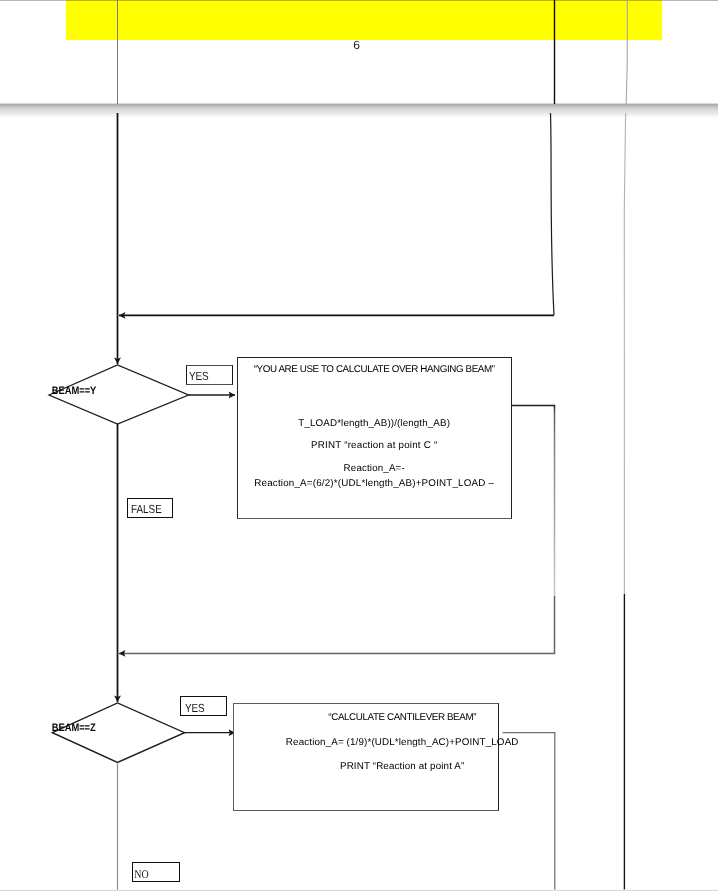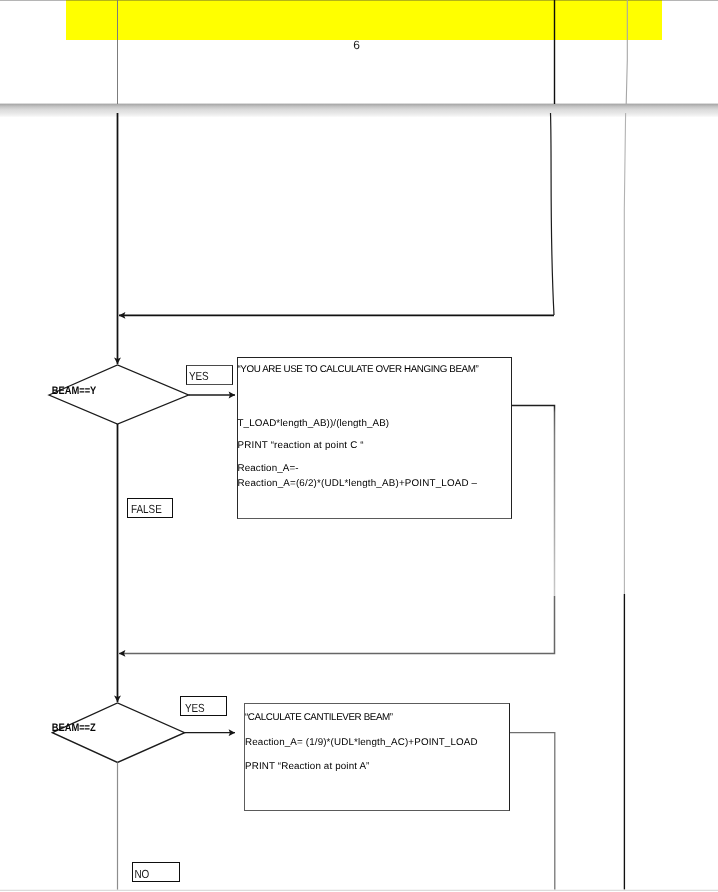--- a/index.html
+++ b/index.html
@@ -12,21 +12,21 @@
   .topline{position:absolute;left:0;top:0;width:718px;height:1.3px;background:rgba(60,60,60,0.38);}
   .pagenum{position:absolute;font-size:12px;color:#1b1b1b;text-align:center;line-height:1;}
   .pagebreak{position:absolute;left:0;width:718px;}
   .lbl{position:absolute;border:1.5px solid #0e0e0e;background:#fff;
        display:flex;align-items:center;justify-content:flex-start;
        font-size:11.8px;color:#161616;box-sizing:border-box;}
   .lbl > span{display:inline-block;transform:scaleX(0.84);line-height:1;position:relative;top:1.6px;}
   .pbox{position:absolute;border:1.4px solid #1b1b1b;background:#fff;box-sizing:border-box;}
   .dtext{position:absolute;font-size:10.9px;color:#050505;text-align:left;white-space:nowrap;line-height:1;font-weight:bold;}
   .dtext > span{display:inline-block;transform:scaleX(0.857);}
-  .ptext{position:absolute;width:100%;text-align:left;font-size:9.8px;color:#000;line-height:1;}
+  .ptext{position:absolute;width:100%;text-align:center;font-size:9.8px;color:#000;line-height:1;}
 </style>
 </head>
 <body>
 
 <div id="stage">
 
   <div class="hl" style="left:66px;top:0px;width:596px;height:40.2px;"></div>
 
   <div class="topline"></div>
 
@@ -88,23 +88,23 @@
     <div class="ptext" style="top:60.9px;letter-spacing:0.12px;">T_LOAD*length_AB))/(length_AB)</div>
     <div class="ptext" style="top:82.6px;letter-spacing:0.2px;">PRINT “reaction at point C “</div>
     <div class="ptext" style="top:105.6px;letter-spacing:0.13px;">Reaction_A=-</div>
     <div class="ptext" style="top:121.2px;letter-spacing:0.185px;">Reaction_A=(6/2)*(UDL*length_AB)+POINT_LOAD –</div>
   </div>
 
   <div class="dtext" style="left:48px;top:723.4px;width:140px;"><span>BEAM==Z</span></div>
   <div class="lbl" style="left:179.9px;top:696.2px;width:46.8px;height:19.7px;padding-left:2px;">
       <span style="top:2.8px">YES</span>
     </div>
-  <div class="lbl" style="left:132.2px;top:862px;width:48.3px;height:19.5px;">
+  <div class="lbl" style="left:132.2px;top:862px;width:48.3px;height:19.5px;font-family:Liberation Serif, serif;">
       <span style="top:3.3px">NO</span>
     </div>
 
-  <div class="pbox" style="left:244px;top:702.8px;width:266.4px;height:108.5px;border-color:#5c5c5c #1f1f1f #5a5a5a #5c5c5c;">
+  <div class="pbox" style="left:233px;top:702.8px;width:266.4px;height:108.5px;border-color:#5c5c5c #1f1f1f #5a5a5a #5c5c5c;padding-left:36px;">
     <div class="ptext" style="top:9.2px;letter-spacing:-0.39px;">“CALCULATE CANTILEVER BEAM”</div>
     <div class="ptext" style="top:34.5px;letter-spacing:0.14px;">Reaction_A= (1/9)*(UDL*length_AC)+POINT_LOAD</div>
     <div class="ptext" style="top:58.6px;letter-spacing:0.14px;">PRINT “Reaction at point A”</div>
   </div>
 
 </div>
 
 </body></html>

